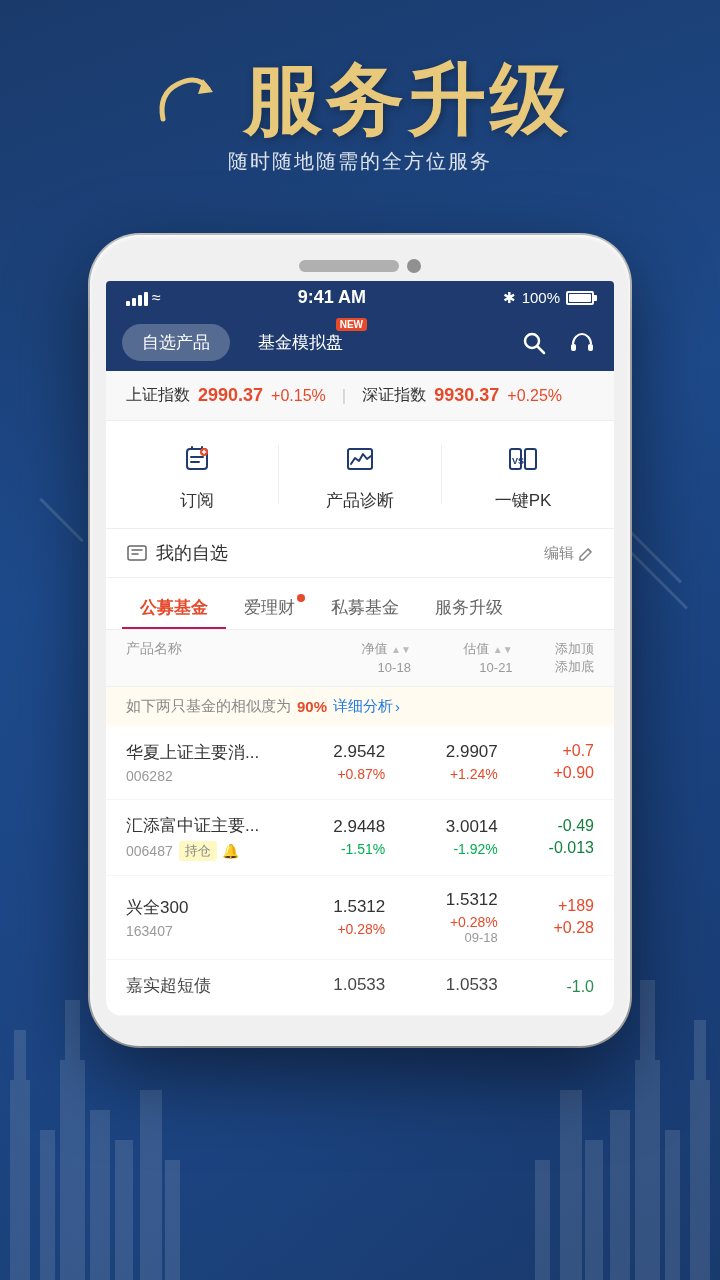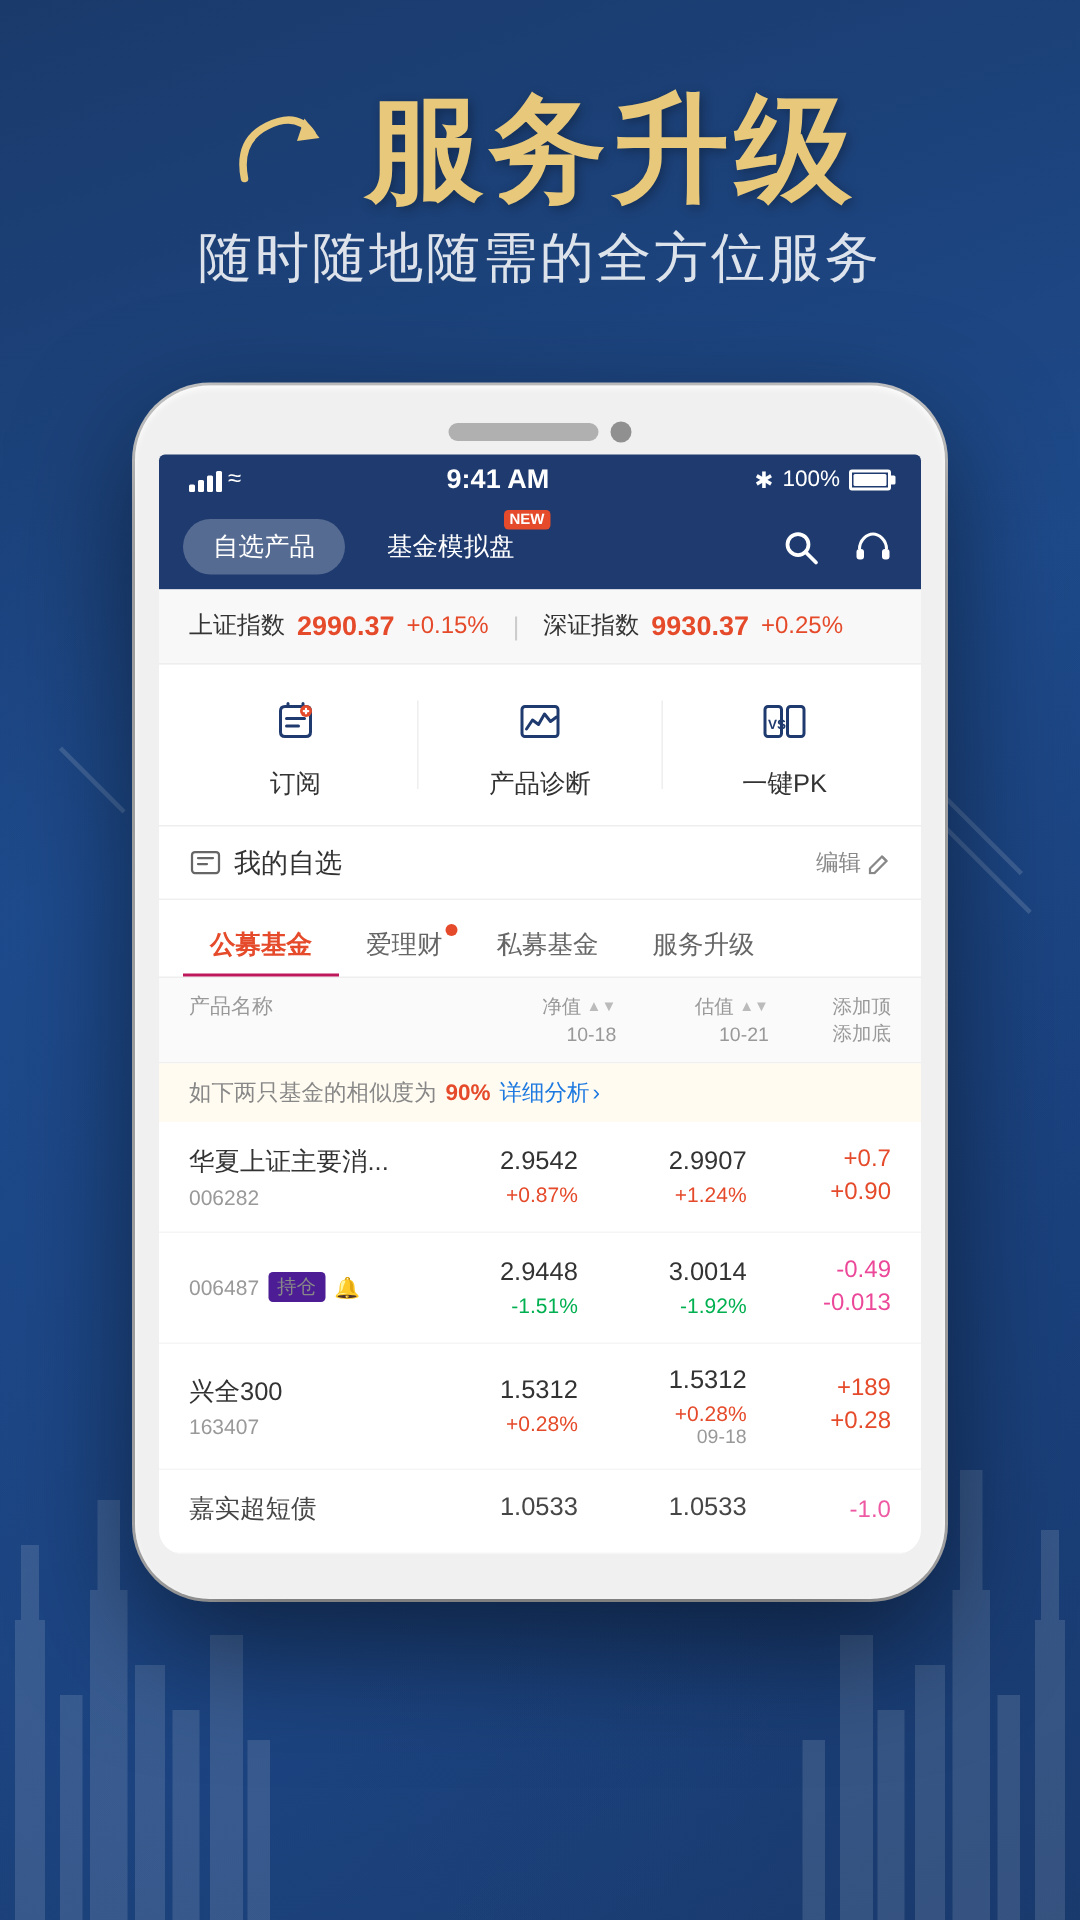--- a/index.html
+++ b/index.html
@@ -68,21 +68,21 @@
       font-weight: bold;
       color: #e8c87a;
       letter-spacing: 4px;
       text-shadow: 2px 2px 8px rgba(0,0,0,0.3);
       text-align: center;
       line-height: 1;
       margin-bottom: 24px;
     }
 
     .subtitle {
-      font-size: 36px;
+      font-size: 20px;
       color: rgba(255,255,255,0.85);
       letter-spacing: 2px;
       margin-top: 10px;
     }
 
     
     .phone-container {
       margin-top: 40px;
       position: relative;
       width: 540px;
@@ -472,21 +472,21 @@
 
     .fund-code-row {
       display: flex;
       align-items: center;
       gap: 6px;
       font-size: 14px;
       color: #999;
     }
 
     .fund-tag {
-      background: #4c1d95;
+      background: #fef9c3;
       color: #888;
       padding: 1px 6px;
       border-radius: 3px;
       font-size: 13px;
     }
 
     .fund-bell {
       font-size: 14px;
       color: #ccc;
     }
@@ -529,21 +529,21 @@
     }
 
     .return-up {
       font-size: 16px;
       color: #e54a2a;
       line-height: 1.4;
     }
 
     .return-down {
       font-size: 16px;
-      color: #ec4899;
+      color: #15803d;
       line-height: 1.4;
     }
 
     
     .deco-line {
       position: absolute;
       background: rgba(255,255,255,0.15);
       transform: rotate(-45deg);
       pointer-events: none;
     }
@@ -795,20 +795,21 @@
           <div class="fund-return">
             <div class="return-up">
               <div>+0.7</div>
               <div>+0.90</div>
             </div>
           </div>
         </div>
 
         <div class="fund-row">
           <div class="fund-info">
+            <div class="fund-name">汇添富中证主要...</div>
             <div class="fund-code-row">
               <span>006487</span>
               <span class="fund-tag">持仓</span>
               <span class="fund-bell">🔔</span>
             </div>
           </div>
           <div class="fund-nav">
             <div class="nav-value">2.9448</div>
             <div class="nav-change-down">-1.51%</div>
           </div>

